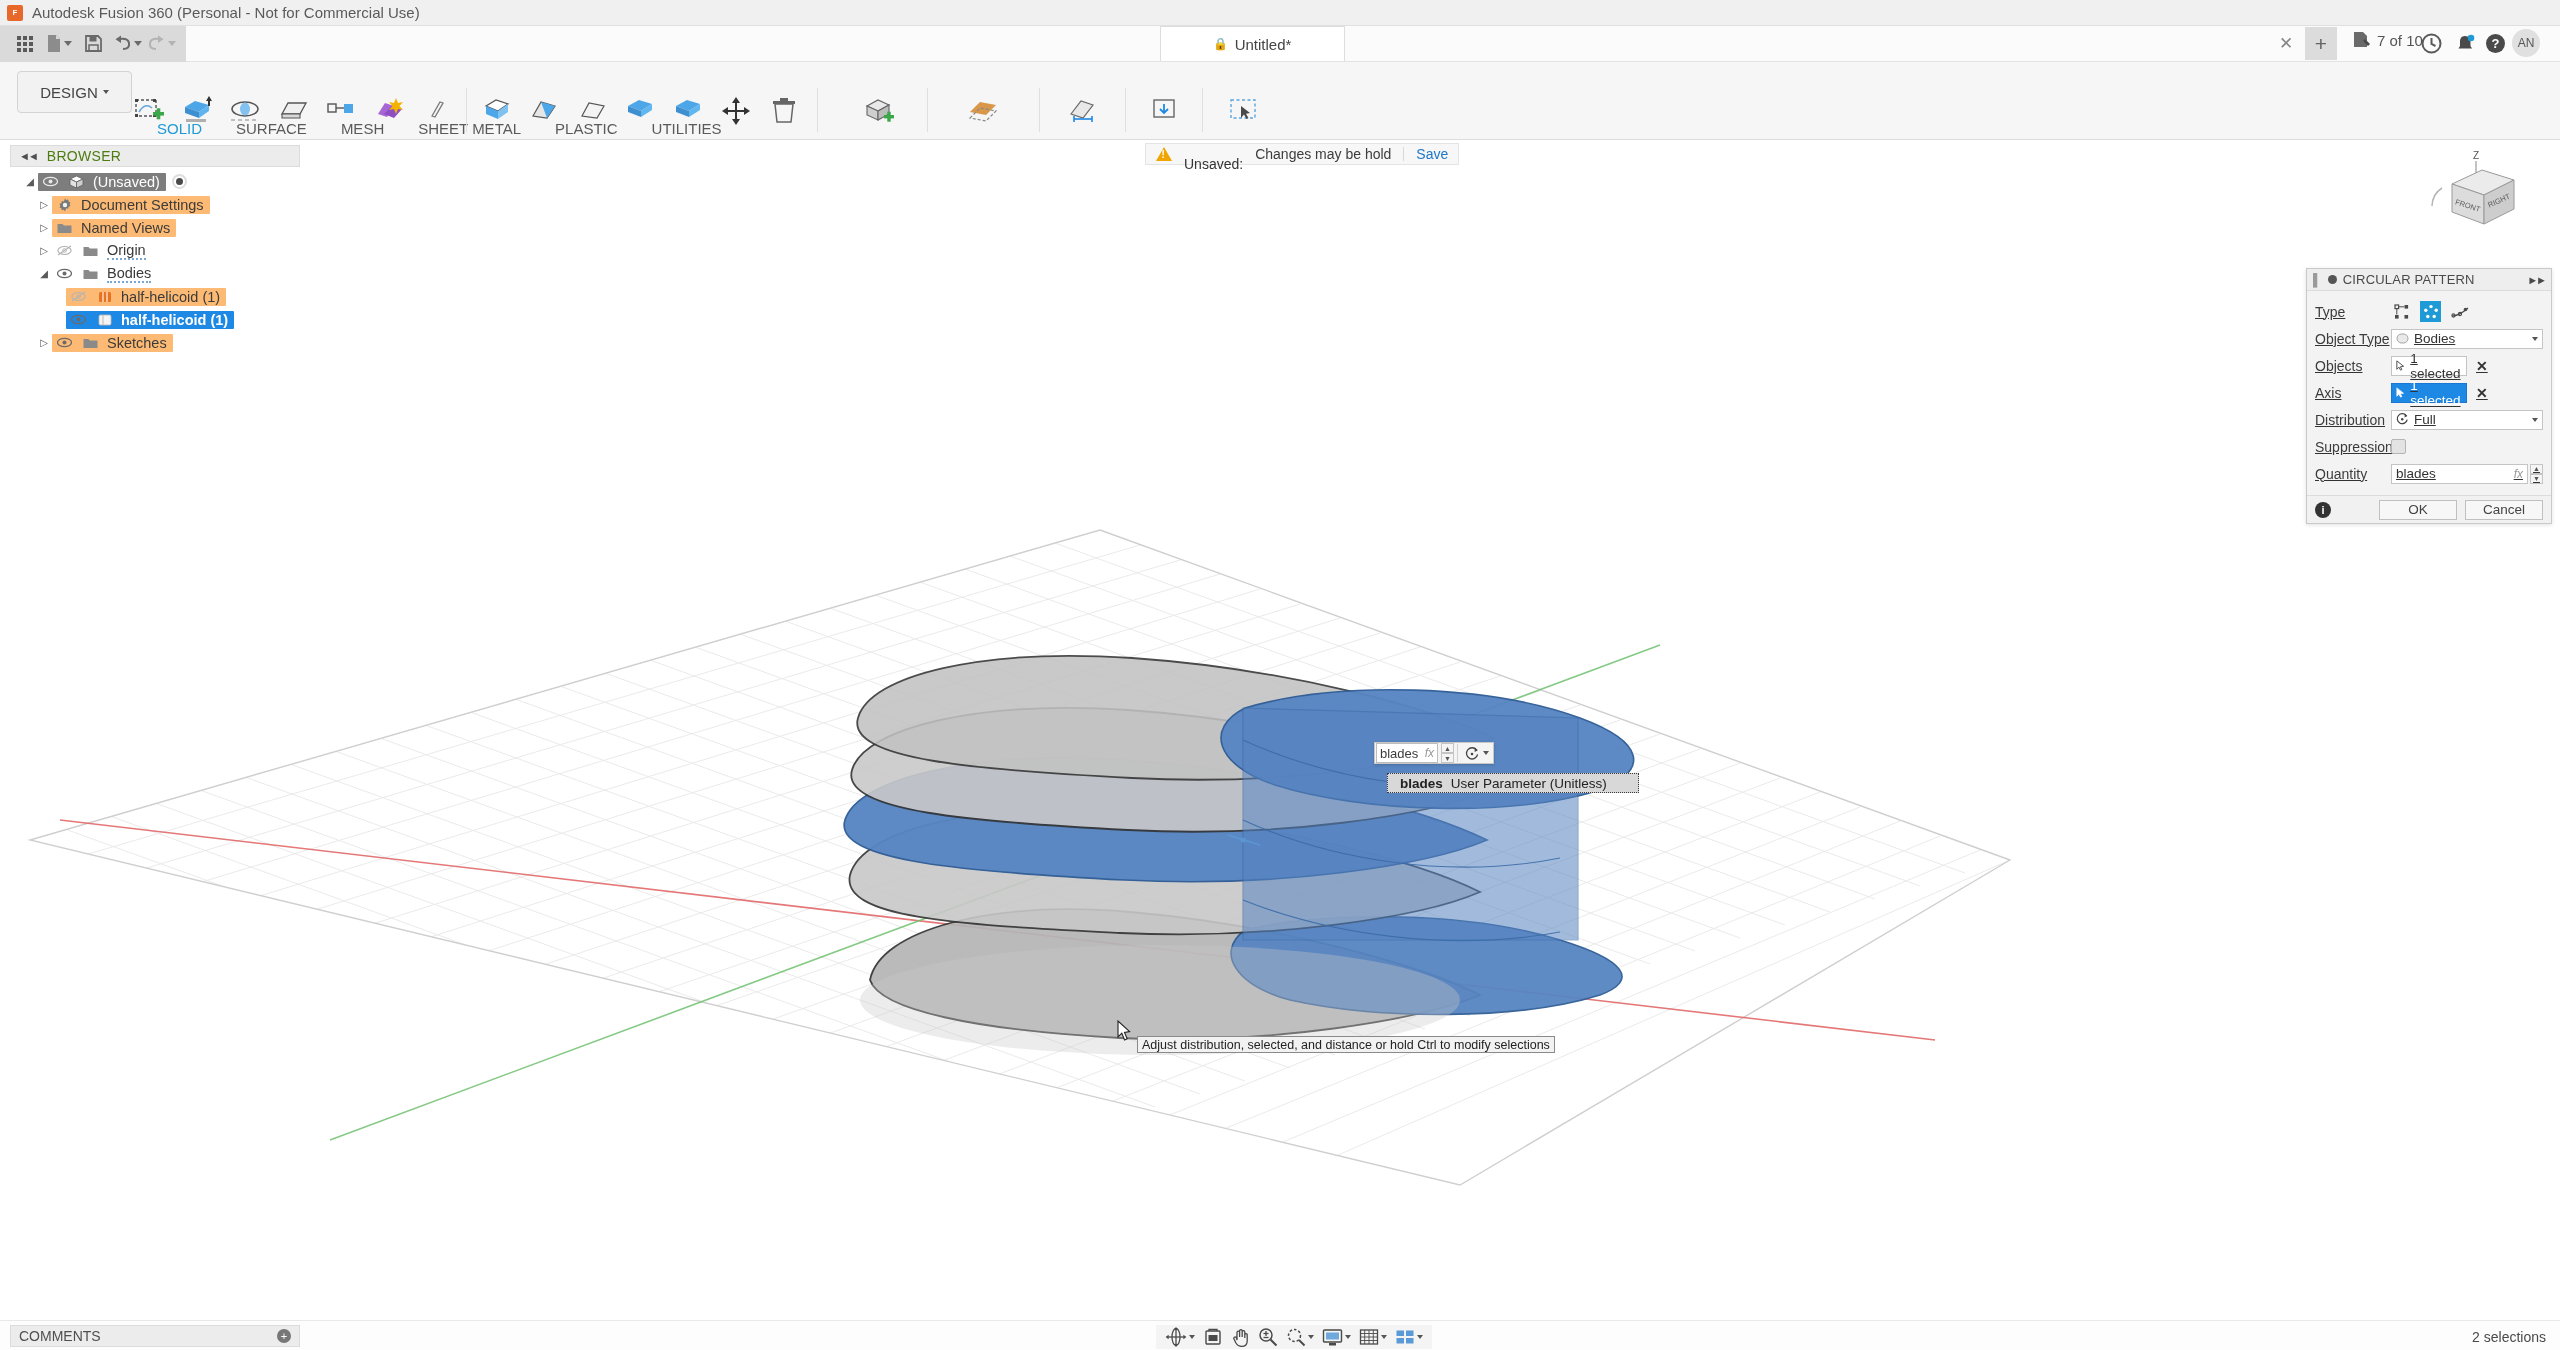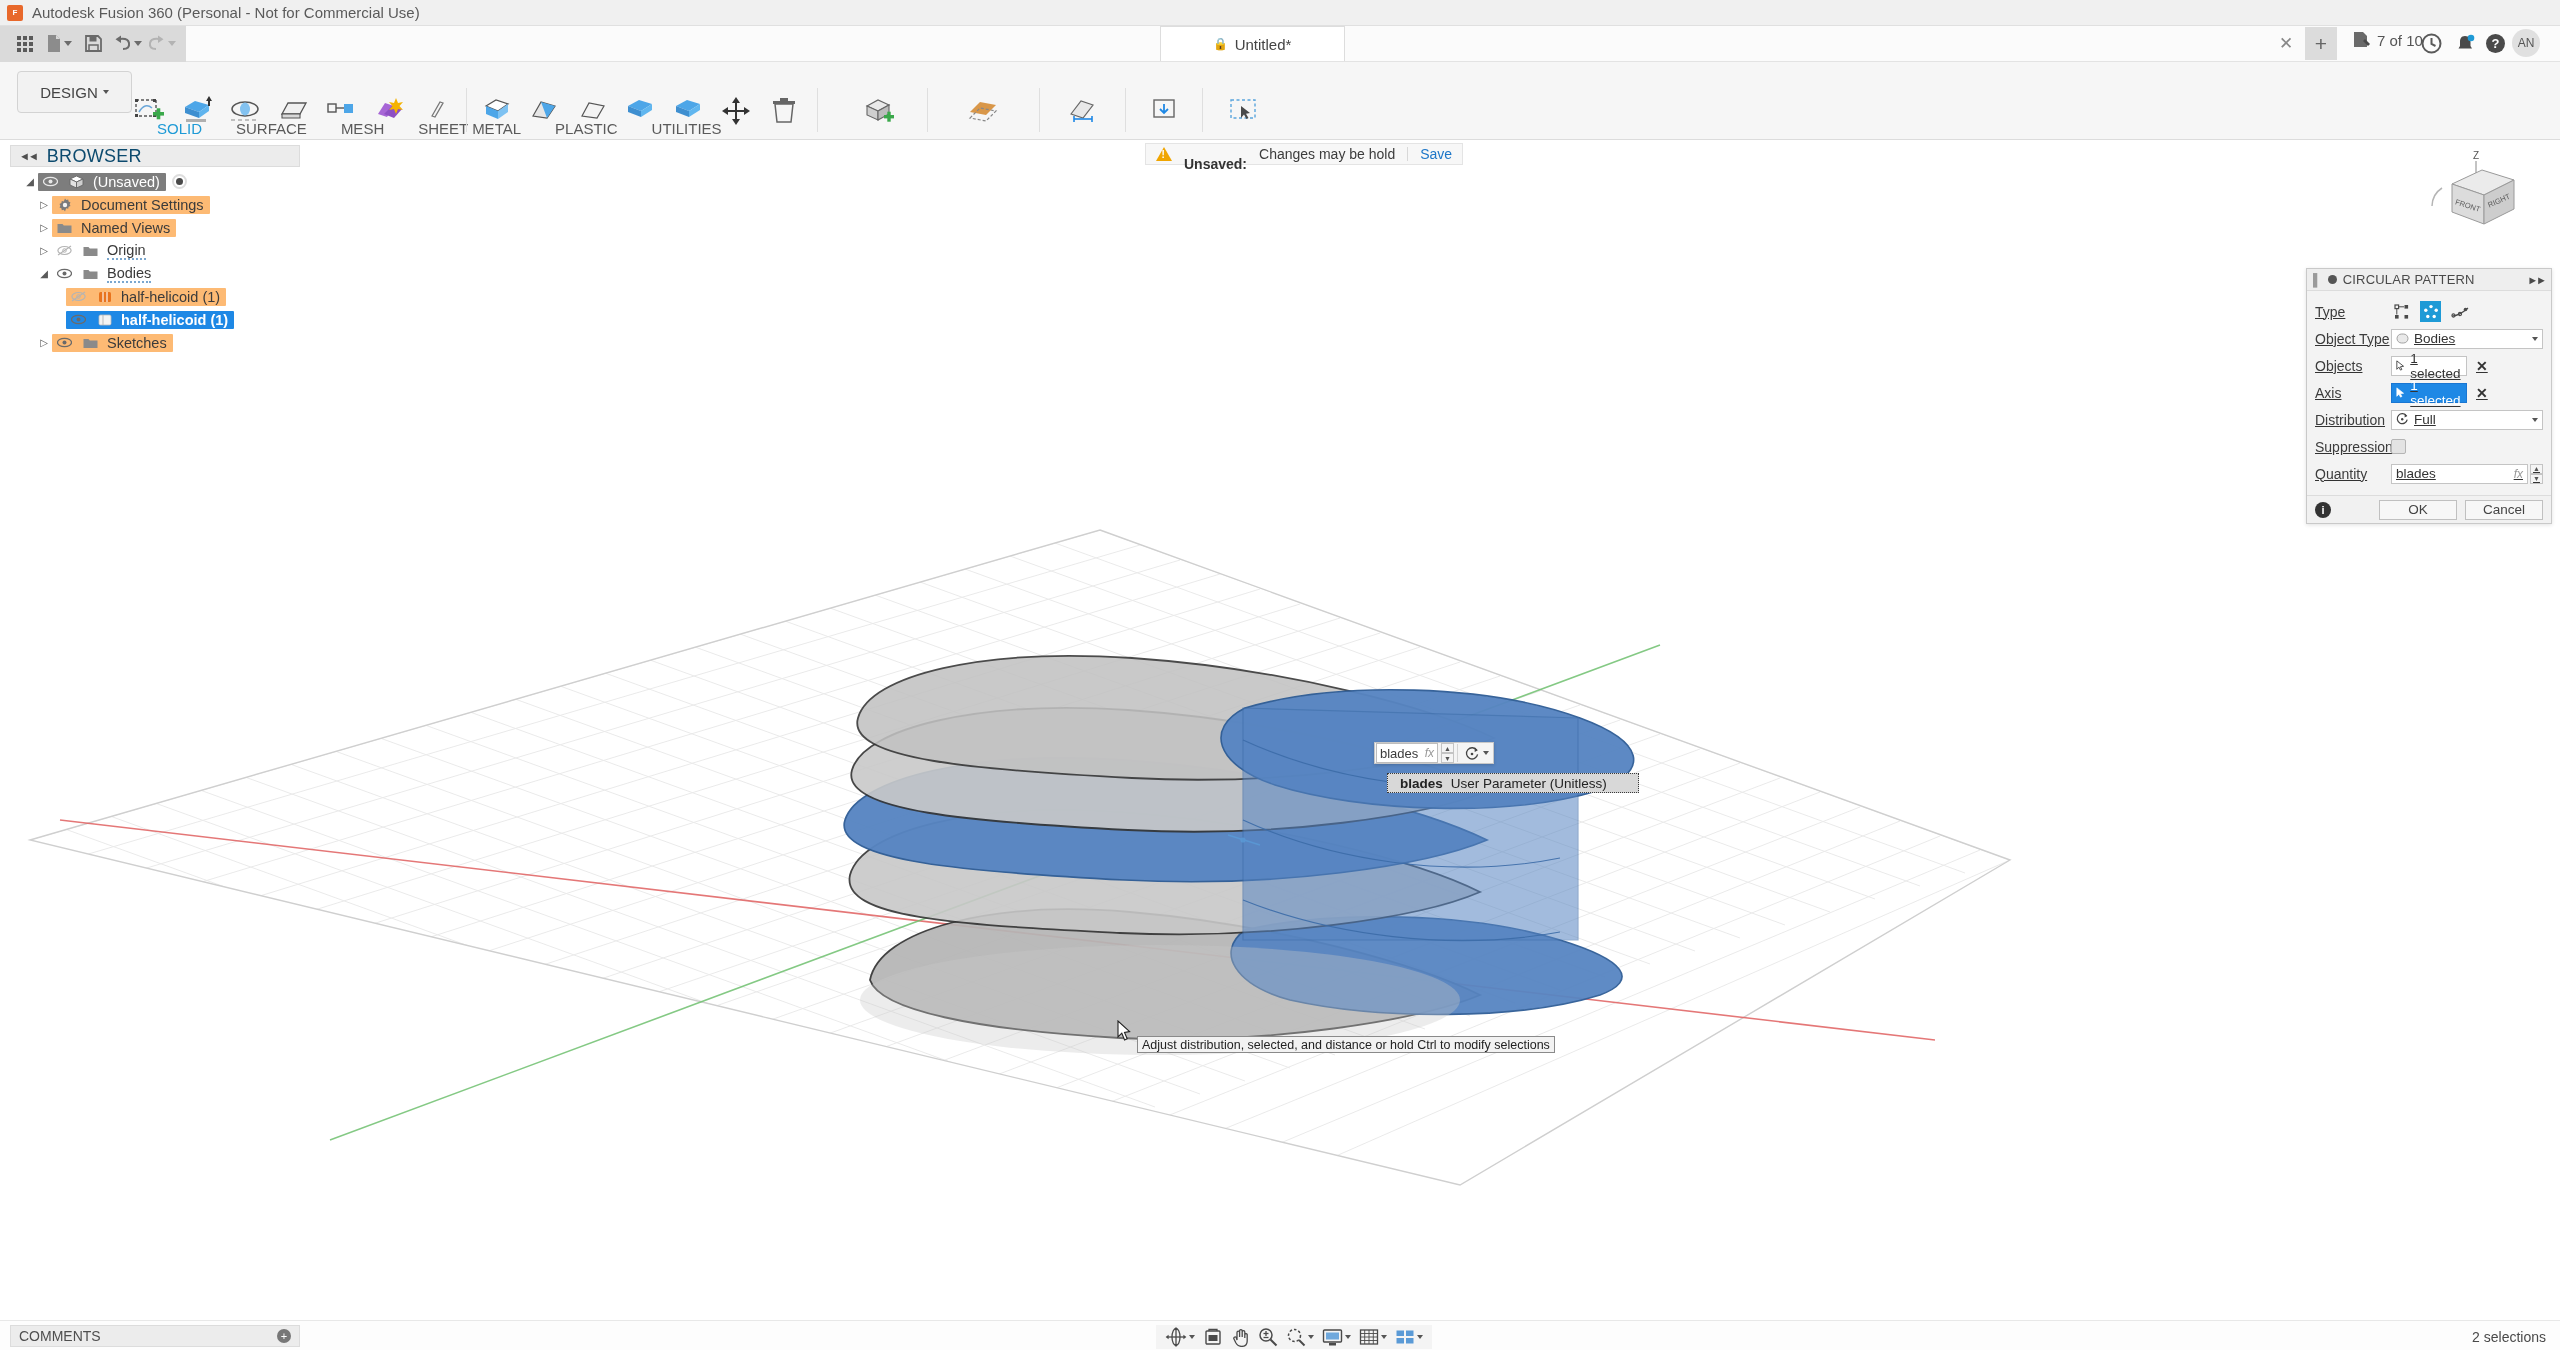--- a/index.html
+++ b/index.html
@@ -106,21 +106,21 @@
     border-top:4px solid #555;
   }
   .gsep { width:1px; height:44px; background:#dfdfdf; margin:0 4px; align-self:flex-start; }
 
   
   .browser-header {
     position:absolute; left:10px; top:145px; width:290px; height:22px;
     background:#ececec; border:1px solid #dcdcdc;
     display:flex; align-items:center; gap:10px; padding-left:8px;
   }
-  .browser-header .bhtxt { font-size:18px; color:#0c4a6e; letter-spacing:.3px; }
+  .browser-header .bhtxt { font-size:14px; color:#4d7c0f; letter-spacing:.3px; }
   .collapse-arrows { color:#4f4f4f; font-size:11px; letter-spacing:-2px; }
   .btree { position:absolute; left:10px; top:170px; width:300px; }
   .trow {
     display:flex; align-items:center; height:23px; font-size:14.5px; color:#3b3b3b; cursor:pointer;
     white-space:nowrap;
   }
   .trow .tw { display:flex; align-items:center; gap:7px; padding:1px 6px 1px 3px; border-radius:1px; }
   .trow .twsel { background:#7d7d7d; color:#fff; }
   .trow .twblue { background:#1e88e5; color:#fff; font-weight:bold; }
   .trow .twhover { background:#fdba74; }
@@ -142,21 +142,21 @@
     position:absolute; left:0; top:140px; width:2560px; height:1180px;
     background:#ffffff; overflow:hidden;
   }
 
   
   .unsaved {
     position:absolute; left:1145px; top:143px; height:22px;
     background:#f7f7f7; border:1px solid #e4e4e4;
     display:flex; align-items:center; font-size:14px; padding:0 10px; gap:12px; z-index:40;
   }
-  .unsaved b { font-weight:bold; color:#333;margin-top:20px; }
+  .unsaved b { font-weight:normal; color:#333;margin-top:20px; }
   .unsaved .sep { width:1px; height:14px; background:#d8d8d8; }
   .unsaved .savelink { color:#1e77c8; cursor:pointer; }
   .warn-tri {
     width:0;height:0;border-left:8px solid transparent;border-right:8px solid transparent;
     border-bottom:14px solid #f0a500; position:relative;
   }
   .warn-tri::after {
     content:'!'; position:absolute; left:-2.5px; top:2px; font-size:10px; color:#fff; font-weight:bold;
   }
 

